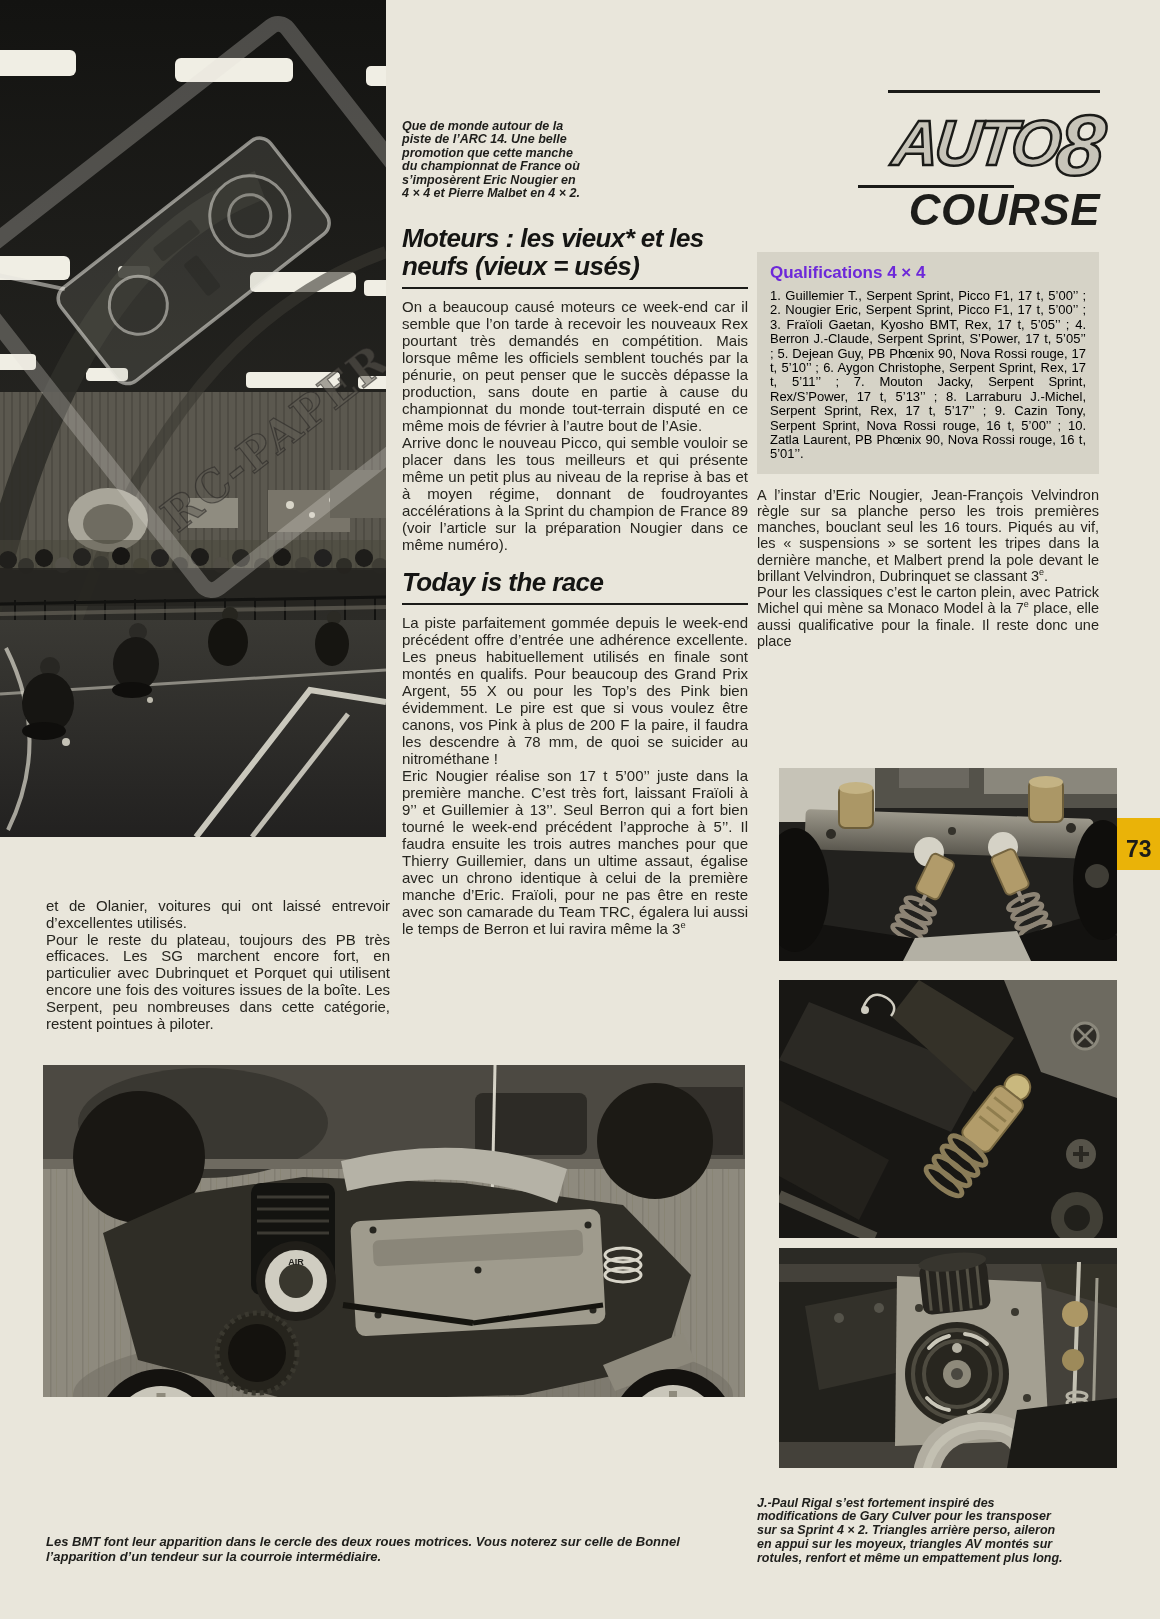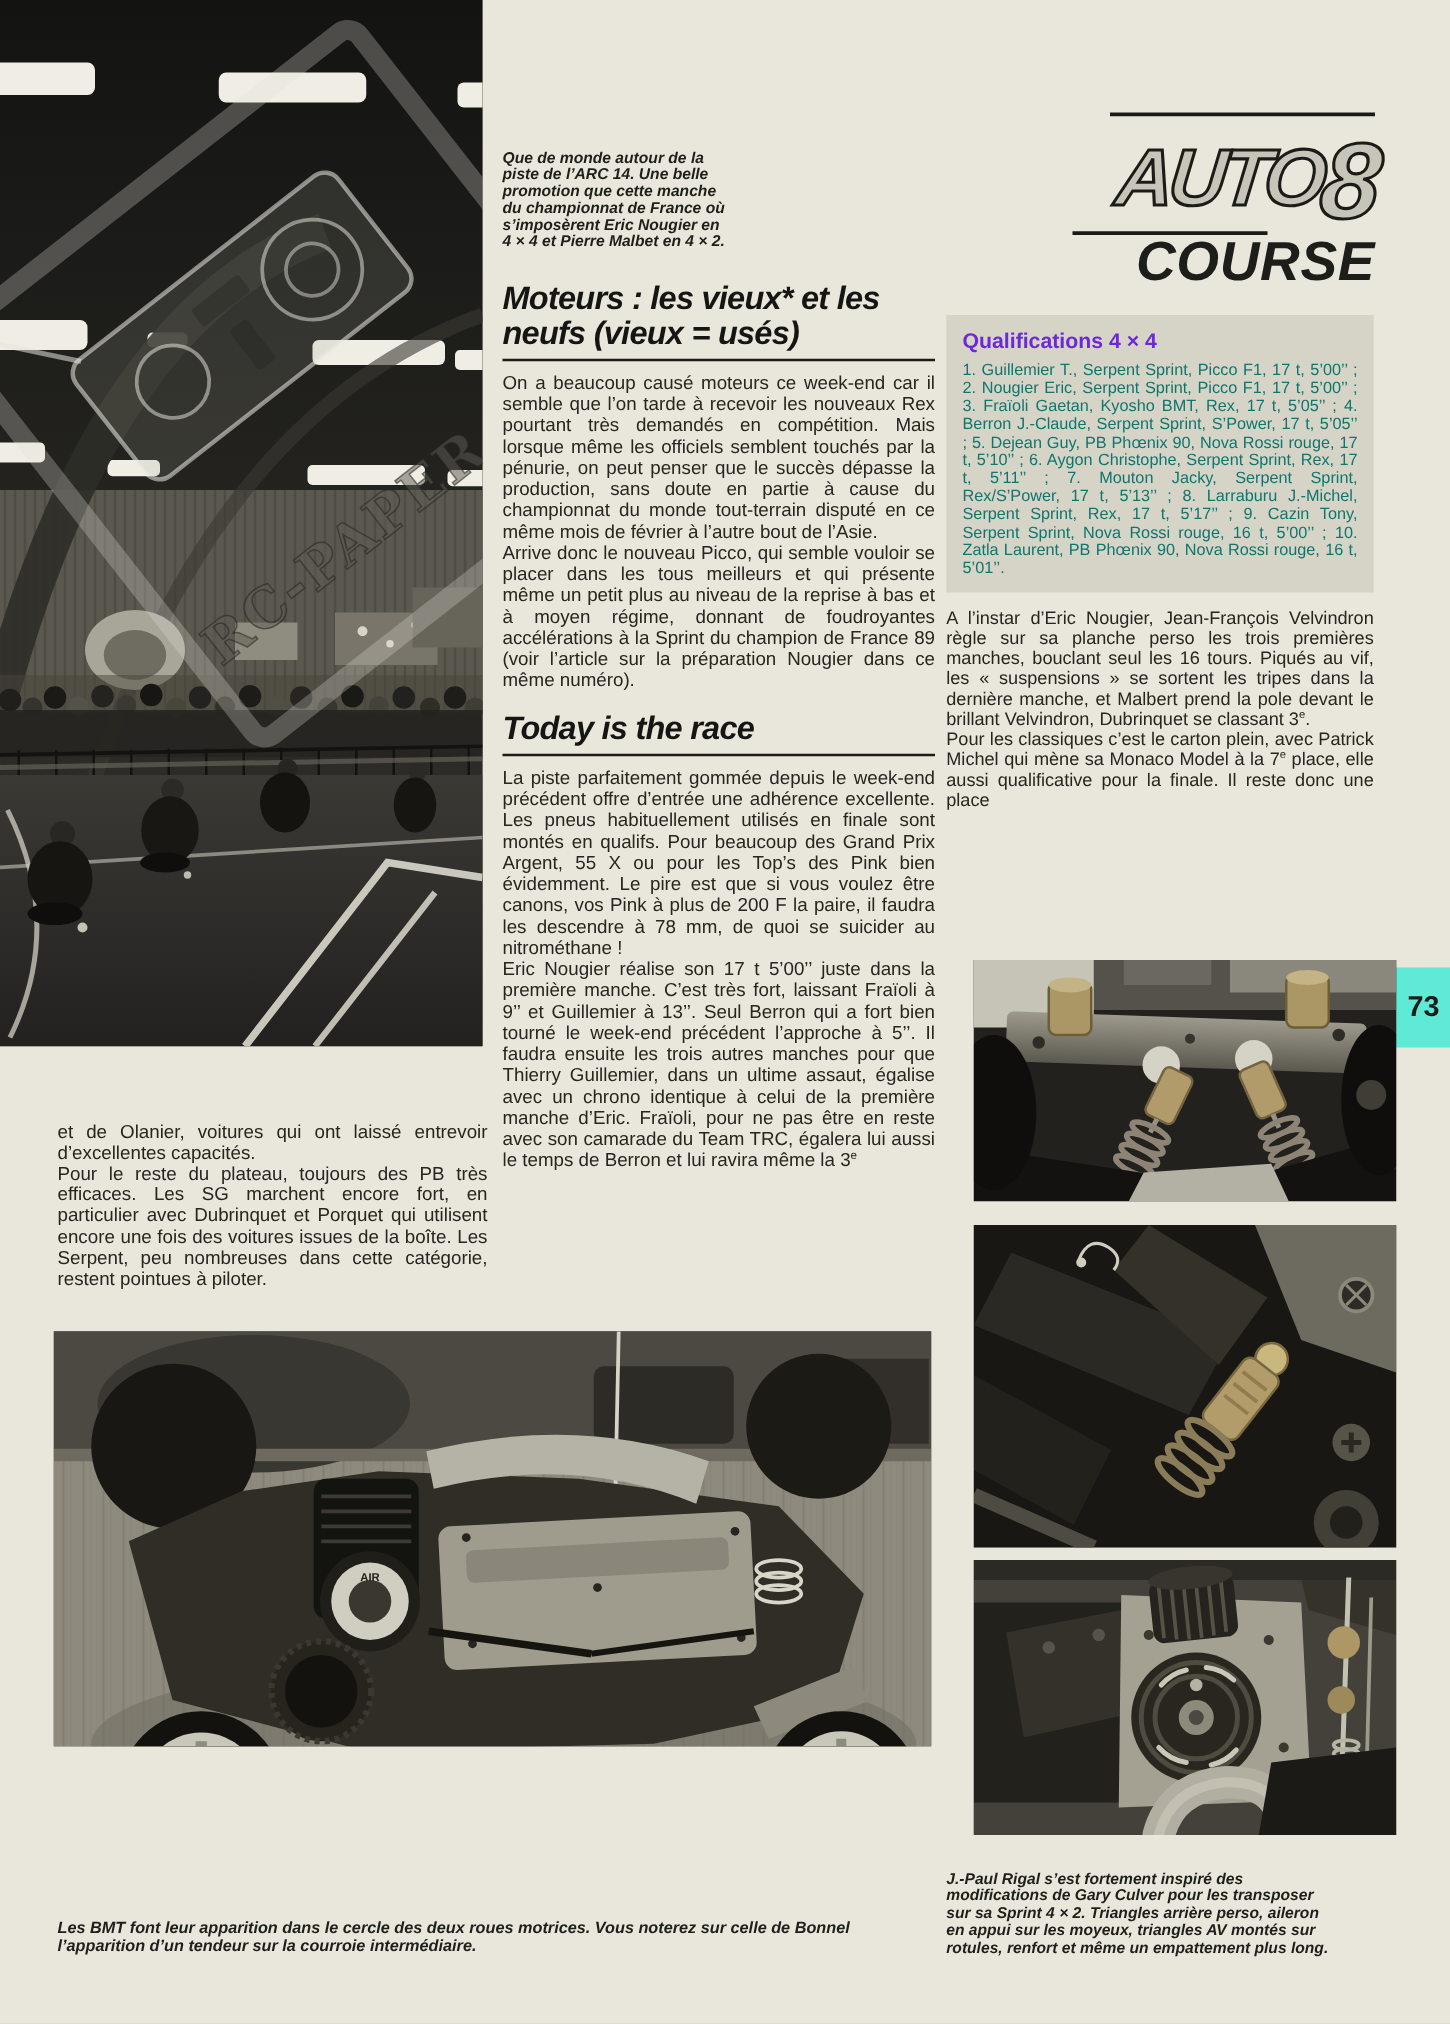--- a/index.html
+++ b/index.html
@@ -54,34 +54,34 @@
   .logo-rule-bottom{position:absolute;left:103px;top:99px;width:156px;height:3px;background:#1a1a17;}
   .logo-course{
     position:absolute;right:0;top:102px;
     font-weight:bold;font-style:italic;font-size:44px;line-height:1;
     color:#1d1d1a;letter-spacing:0.5px;
   }
   .col-right{position:absolute;left:757px;top:241px;width:342px;}
   .col-right .body-p{font-size:14.5px;line-height:16.2px;}
   .qualbox{background:#d6d3c7;margin:11px 0 13px 0;padding:11px 13px 12px 13px;}
   .qual-title{font-weight:bold;font-size:17px;color:#6d28d9;margin:0 0 6px 0;}
-  .qual-list{font-size:13px;line-height:14.4px;text-align:justify;color:#0f766e;margin:0;}
+  .qual-list{font-size:13px;line-height:14.4px;text-align:justify;color:#000000;margin:0;}
   
   .col-left{position:absolute;left:46px;top:898px;width:344px;}
   .col-left .body-p{font-size:15px;line-height:16.8px;}
   
   .caption{
     position:absolute;font-style:italic;font-weight:bold;color:#1e1e1b;
   }
   .caption-bmt{left:46px;top:1522px;width:700px;font-size:13px;line-height:14.8px;}
   .caption-rigal{left:757px;top:1484px;width:314px;font-size:12.5px;line-height:13.8px;}
   
   .pageno-band{
-    position:absolute;left:1106px;top:774px;width:54px;height:64px;
-    background:#5eead4;
+    position:absolute;left:1106px;top:818px;width:54px;height:52px;
+    background:#eab308;
   }
   .pageno{
     position:absolute;left:20px;top:18px;
     font-weight:bold;font-size:23px;color:#1c1c19;
   }
   sup.sp{vertical-align:super;font-size:0.62em;line-height:0;}
 </style>
 </head>
 <body>
 
@@ -236,21 +236,21 @@
   <div class="col-right">
     <div class="qualbox">
       <p class="qual-title">Qualifications 4 × 4</p>
       <p class="qual-list"><span>1. Guillemier T., Serpent Sprint, Picco F1, 17 t, 5’00’’ ; </span><span>2. Nougier Eric, Serpent Sprint, Picco F1, 17 t, 5’00’’ ; </span><span>3. Fraïoli Gaetan, Kyosho BMT, Rex, 17 t, 5’05’’ ; </span><span>4. Berron J.-Claude, Serpent Sprint, S’Power, 17 t, 5’05’’ ; </span><span>5. Dejean Guy, PB Phœnix 90, Nova Rossi rouge, 17 t, 5’10’’ ; </span><span>6. Aygon Christophe, Serpent Sprint, Rex, 17 t, 5’11’’ ; </span><span>7. Mouton Jacky, Serpent Sprint, Rex/S’Power, 17 t, 5’13’’ ; </span><span>8. Larraburu J.-Michel, Serpent Sprint, Rex, 17 t, 5’17’’ ; </span><span>9. Cazin Tony, Serpent Sprint, Nova Rossi rouge, 16 t, 5’00’’ ; </span><span>10. Zatla Laurent, PB Phœnix 90, Nova Rossi rouge, 16 t, 5’01’’.</span></p>
     </div>
     <p class="body-p"><span>A l’instar d’Eric Nougier, Jean-François Velvindron règle sur sa planche perso les trois premières manches, bouclant seul les 16 tours. Piqués au vif, les « suspensions » se sortent les tripes dans la dernière manche, et Malbert prend la pole devant le brillant Velvindron, Dubrinquet se classant 3</span><sup class="sp">e</sup><span>.</span></p>
     <p class="body-p"><span>Pour les classiques c’est le carton plein, avec Patrick Michel qui mène sa Monaco Model à la 7</span><sup class="sp">e</sup><span> place, elle aussi qualificative pour la finale. Il reste donc une place</span></p>
   </div>
 
   <div class="col-left">
-    <p class="body-p">et de Olanier, voitures qui ont laissé entrevoir d’excellentes capacités.</p>
+    <p class="body-p">et de Olanier, voitures qui ont laissé entrevoir d’excellentes utilisés.</p>
     <p class="body-p">Pour le reste du plateau, toujours des PB très efficaces. Les SG marchent encore fort, en particulier avec Dubrinquet et Porquet qui utilisent encore une fois des voitures issues de la boîte. Les Serpent, peu nombreuses dans cette catégorie, restent pointues à piloter.</p>
   </div>
 
   <div class="pageno-band">
     <span class="pageno">73</span>
   </div>
 
   <div class="photo photo-shocks">
     <svg viewBox="0 0 338 193" width="338" height="193">
       <defs>

